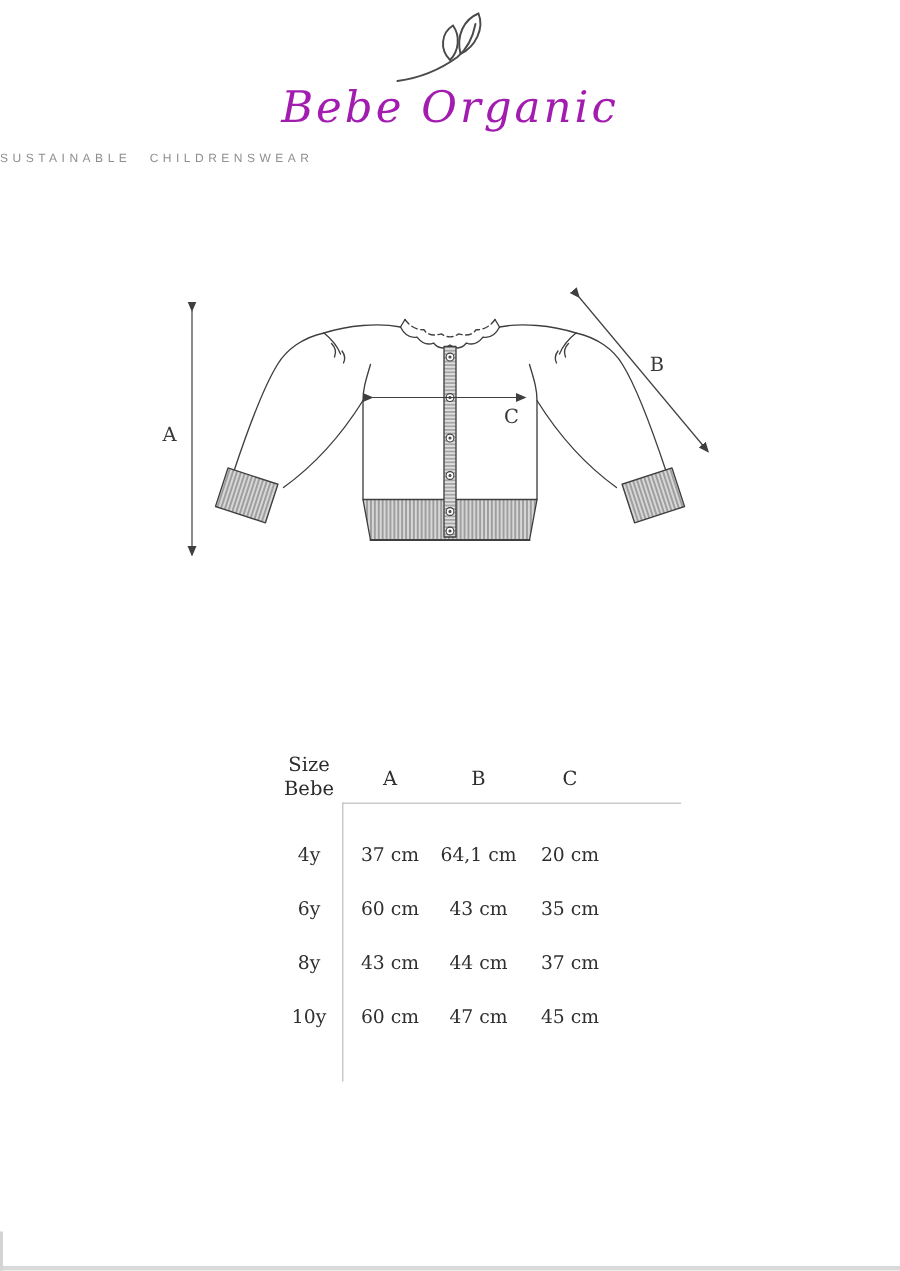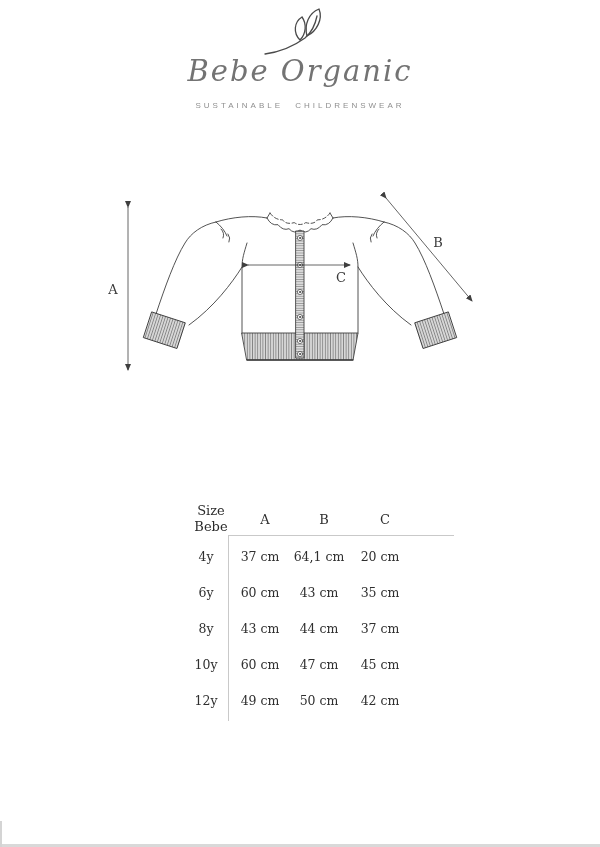--- a/index.html
+++ b/index.html
@@ -14,44 +14,44 @@
 
   
   .logo-branch { position:absolute; left:258px; top:8px; width:88px; height:56px; }
   .brand-name {
     position:absolute; left:0; top:54px; width:600px;
     text-align:center;
     font-family:"DejaVu Serif", serif;
     font-style:italic;
     font-size:29px;
     letter-spacing:2px;
-    color:#737373;
+    color:#a21caf;
   }
   .brand-tagline {
     position:absolute; left:0; top:101px; width:600px;
-    text-align:center;
+    text-align:left;
     font-family:"Liberation Sans", sans-serif;
     font-size:8px;
     letter-spacing:3px;
     word-spacing:7px;
     color:#8f8f8f;
   }
 
   
   .diagram { position:absolute; left:90px; top:175px; width:420px; height:230px; }
 
   
   .chart-wrap { position:absolute; left:0; top:0; width:600px; height:847px; }
   .rule { position:absolute; background:#c9c9c9; }
   .rule-h { left:228px; top:535px; width:226px; height:1px; }
   .rule-v { left:228px; top:535px; width:1px; height:186px; }
 
   .size-table { position:absolute; left:174px; top:501px; width:240px; }
   .trow { display:flex; align-items:center; height:36px; }
-  .trow.thead { height:36px; margin-bottom:1px;justify-content:center; }
+  .trow.thead { height:36px; margin-bottom:14px; }
   .tc { text-align:center; font-size:12.5px; color:#2f2f2f; }
   .tc-size  { width:64px; }
   .tc-a { width:44px; }
   .tc-b { width:74px; }
   .tc-c { width:48px; }
   .size-title { font-size:13px; line-height:16px; color:#2b2b2b; }
   .col-head { font-size:13px; }
 
   
   .page-edge-bottom {
@@ -177,23 +177,17 @@
       <div class="tc tc-a">43 cm</div>
       <div class="tc tc-b">44 cm</div>
       <div class="tc tc-c">37 cm</div>
     </div>
     <div class="trow">
       <div class="tc tc-size">10y</div>
       <div class="tc tc-a">60 cm</div>
       <div class="tc tc-b">47 cm</div>
       <div class="tc tc-c">45 cm</div>
     </div>
-    <div class="trow">
-      <div class="tc tc-size">12y</div>
-      <div class="tc tc-a">49 cm</div>
-      <div class="tc tc-b">50 cm</div>
-      <div class="tc tc-c">42 cm</div>
-    </div>
   </div>
 </div>
 
 <div class="page-edge-bottom"></div>
 <div class="page-edge-left"></div>
 
 </body></html>

